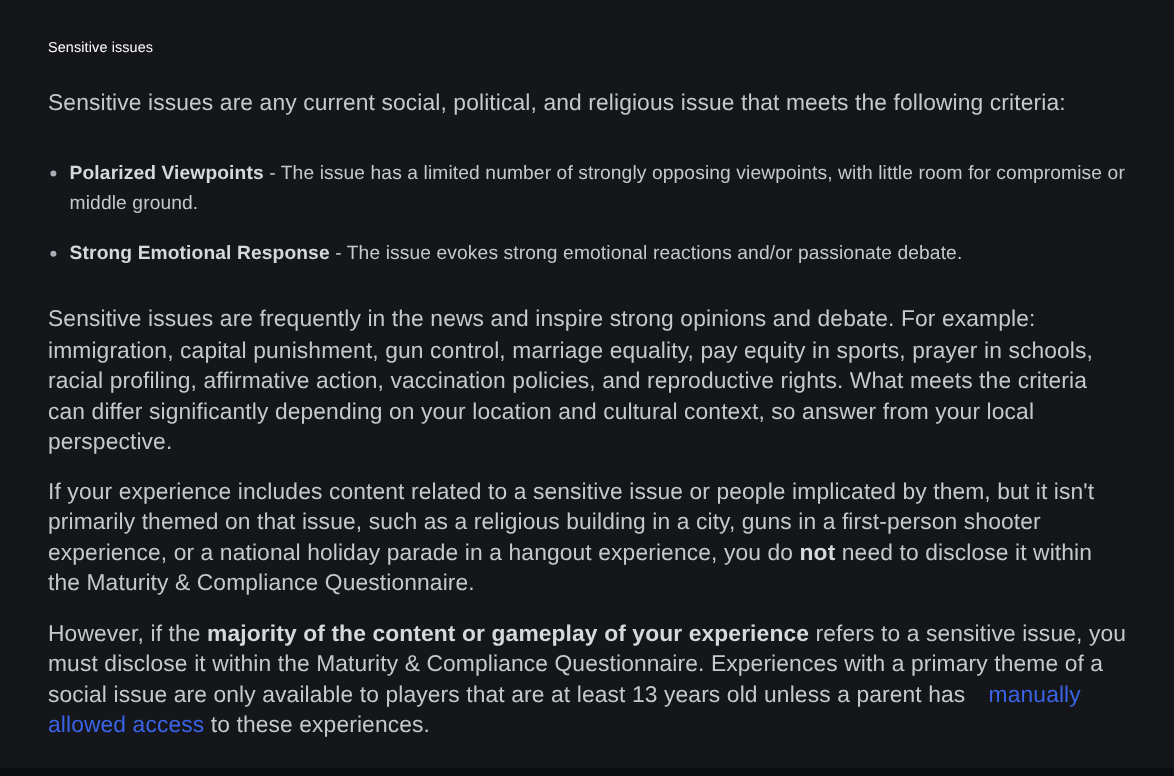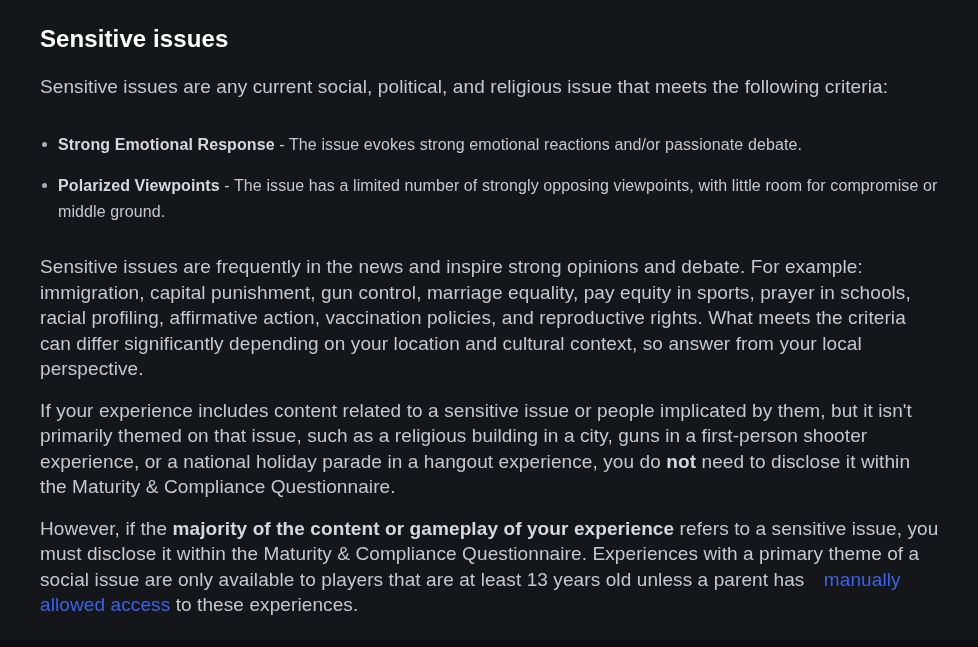--- a/index.html
+++ b/index.html
@@ -13,23 +13,23 @@
     font-family: "Liberation Sans", "DejaVu Sans", sans-serif;
     overflow: hidden;
     position: relative;
     -webkit-font-smoothing: antialiased;
   }
   .content {
     padding: 28px 38px 0 40px;
   }
   h1.page-title {
     margin: 0 0 24px 0;
-    font-size: 24px;
+    font-size: 12px;
     line-height: 22px;
-    font-weight: 700;
+    font-weight: 400;
     color: #ffffff;
     letter-spacing: 0.1px;
   }
   h2.question-heading {
     margin: 0 0 20px 0;
     font-size: 17px;
     line-height: 22px;
     font-weight: 700;
     color: #d0d4d9;
     letter-spacing: 0.1px;
@@ -91,22 +91,22 @@
 <body>
 
 <div class="content">
 
   <h1 class="page-title">Sensitive issues</h1>
 
 
   <p class="body-para">Sensitive issues are any current social, political, and religious issue that meets the following criteria:</p>
 
   <ul class="criteria-list">
+    <li><span class="bullet-dot"></span><span class="bold-run">Polarized Viewpoints</span><span> - The issue has a limited number of strongly opposing viewpoints, with little room for compromise or middle ground.</span></li>
     <li><span class="bullet-dot"></span><span class="bold-run">Strong Emotional Response</span><span> - The issue evokes strong emotional reactions and/or passionate debate.</span></li>
-    <li><span class="bullet-dot"></span><span class="bold-run">Polarized Viewpoints</span><span> - The issue has a limited number of strongly opposing viewpoints, with little room for compromise or middle ground.</span></li>
   </ul>
 
   <p class="body-para">Sensitive issues are frequently in the news and inspire strong opinions and debate. For example: immigration, capital punishment, gun control, marriage equality, pay equity in sports, prayer in schools, racial profiling, affirmative action, vaccination policies, and reproductive rights. What meets the criteria can differ significantly depending on your location and cultural context, so answer from your local perspective.</p>
 
   <p class="body-para"><span>If your experience includes content related to a sensitive issue or people implicated by them, but it isn't primarily themed on that issue, such as a religious building in a city, guns in a first-person shooter experience, or a national holiday parade in a hangout experience, you do </span><span class="bold-run">not</span><span> need to disclose it within the Maturity &amp; Compliance Questionnaire.</span></p>
 
   <p class="body-para"><span>However, if the </span><span class="bold-run">majority of the content or gameplay of your experience</span><span> refers to a sensitive issue, you must disclose it within the Maturity &amp; Compliance Questionnaire. Experiences with a primary theme of a social issue are only available to players that are at least 13 years old unless a parent has </span><a class="inline-link">manually allowed access</a><span> to these experiences.</span></p>
 
 </div>
 

